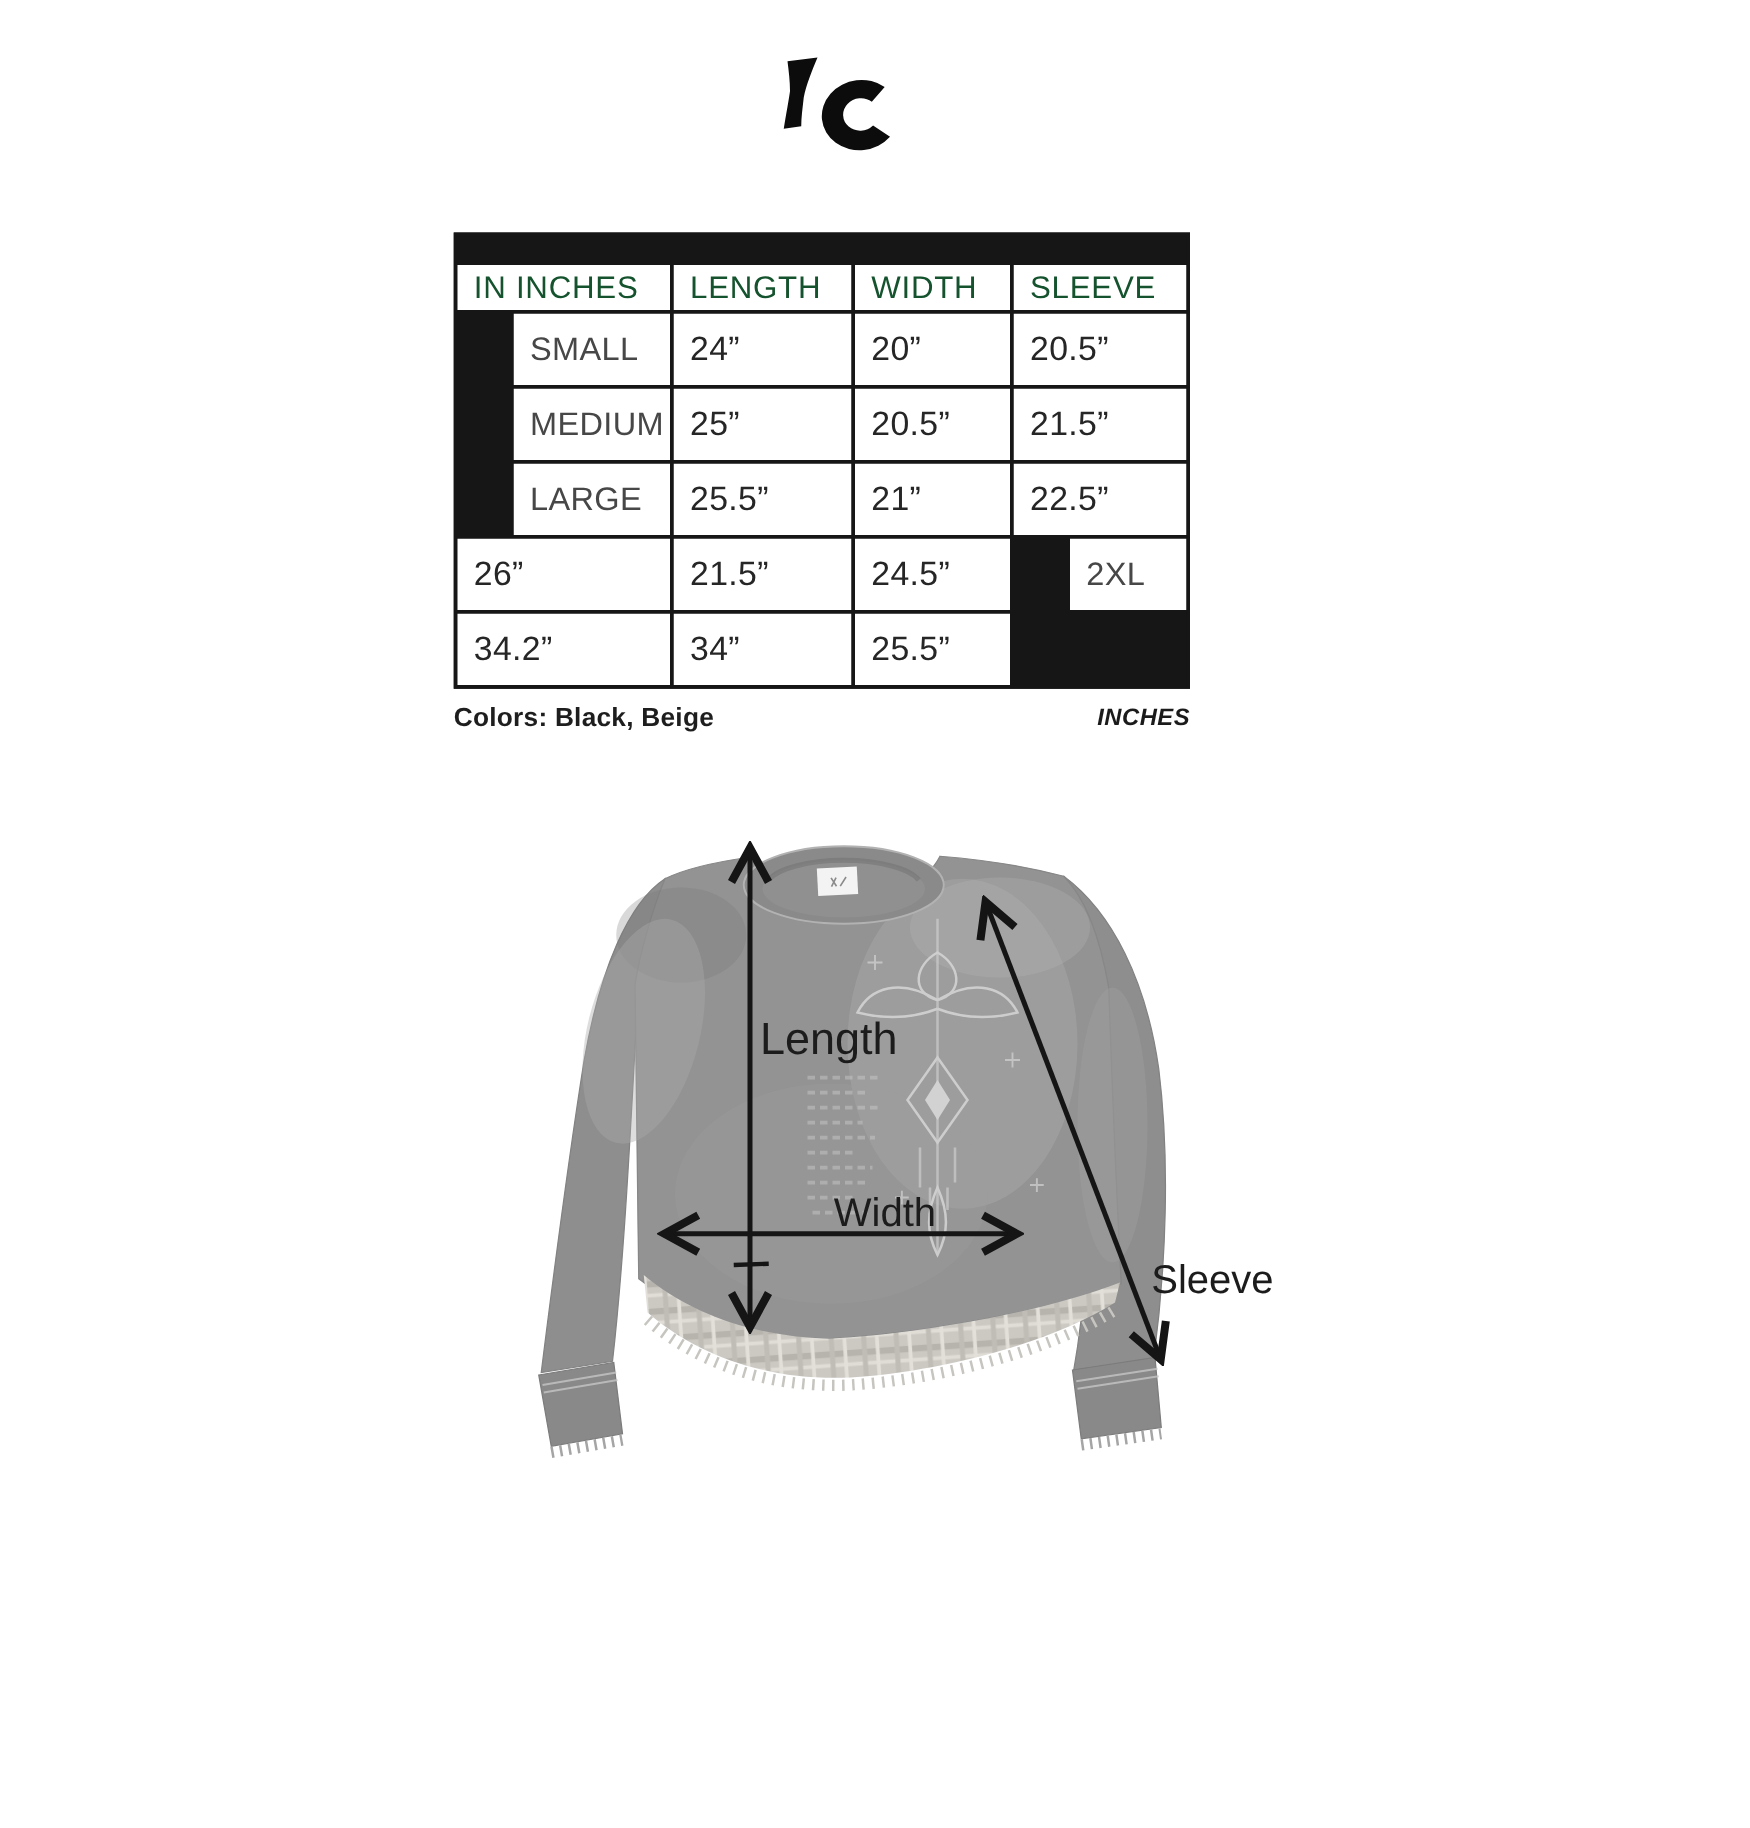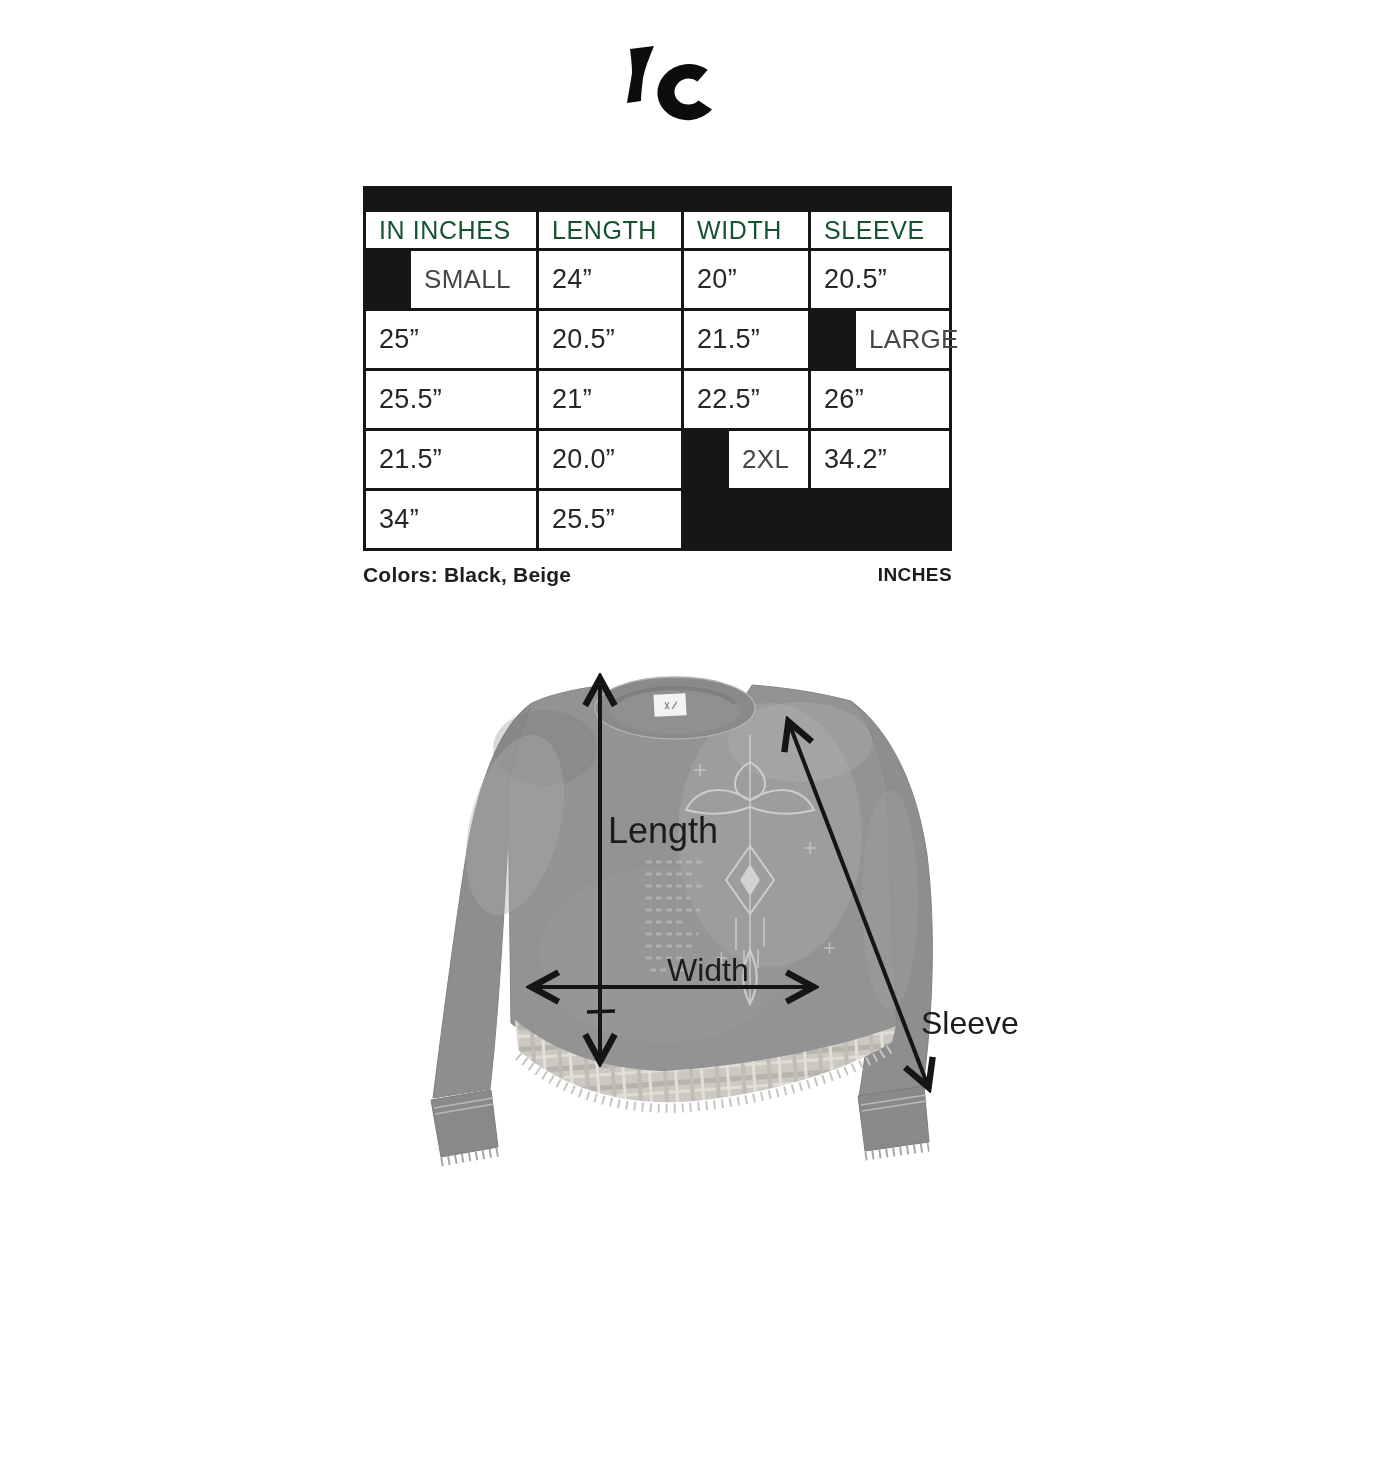--- a/index.html
+++ b/index.html
@@ -31,21 +31,21 @@
     white-space:nowrap;
   }
   .cell.hdr{font-size:25px;color:#14532d;letter-spacing:0.6px;margin-top:23px;}
   .cell.size{font-size:26px;color:#474747;margin-left:45px;}
   
   .notes{
     position:absolute;left:363px;top:561px;width:589px;height:28px;
     display:flex;justify-content:space-between;align-items:center;gap:17px;
   }
   .colors-note{font-size:21px;font-weight:600;color:#1e1e1e;letter-spacing:0.2px;}
-  .unit-note{font-size:19px;font-weight:700;color:#1b1b1b;letter-spacing:0.4px;}
+  .unit-note{font-size:19px;font-weight:700;color:#1b1b1b;letter-spacing:0.4px;font-style:italic;}
   
   .diagram{position:absolute;left:420px;top:650px;width:640px;height:540px;}
   .measure-label{font-family:"Liberation Sans",sans-serif;fill:#1c1c1c;}
 </style>
 </head>
 <body>
 
 <div class="stage">
 
   <svg class="logo" viewBox="0 0 140 95" aria-hidden="true">
@@ -57,32 +57,33 @@
     <div class="cell hdr">IN INCHES</div>
     <div class="cell hdr">LENGTH</div>
     <div class="cell hdr">WIDTH</div>
     <div class="cell hdr">SLEEVE</div>
 
     <div class="cell size">SMALL</div>
     <div class="cell">24”</div>
     <div class="cell">20”</div>
     <div class="cell">20.5”</div>
 
+    <div class="cell size">MEDIUM</div>
     <div class="cell">25”</div>
     <div class="cell">20.5”</div>
     <div class="cell">21.5”</div>
 
     <div class="cell size">LARGE</div>
     <div class="cell">25.5”</div>
     <div class="cell">21”</div>
     <div class="cell">22.5”</div>
 
     <div class="cell">26”</div>
     <div class="cell">21.5”</div>
-    <div class="cell">20.0”</div>
+    <div class="cell">24.5”</div>
 
     <div class="cell size">2XL</div>
     <div class="cell">34.2”</div>
     <div class="cell">34”</div>
     <div class="cell">25.5”</div>
   </div>
 
   <div class="notes">
     <span class="colors-note">Colors: Black, Beige</span>
     <span class="unit-note">INCHES</span>

